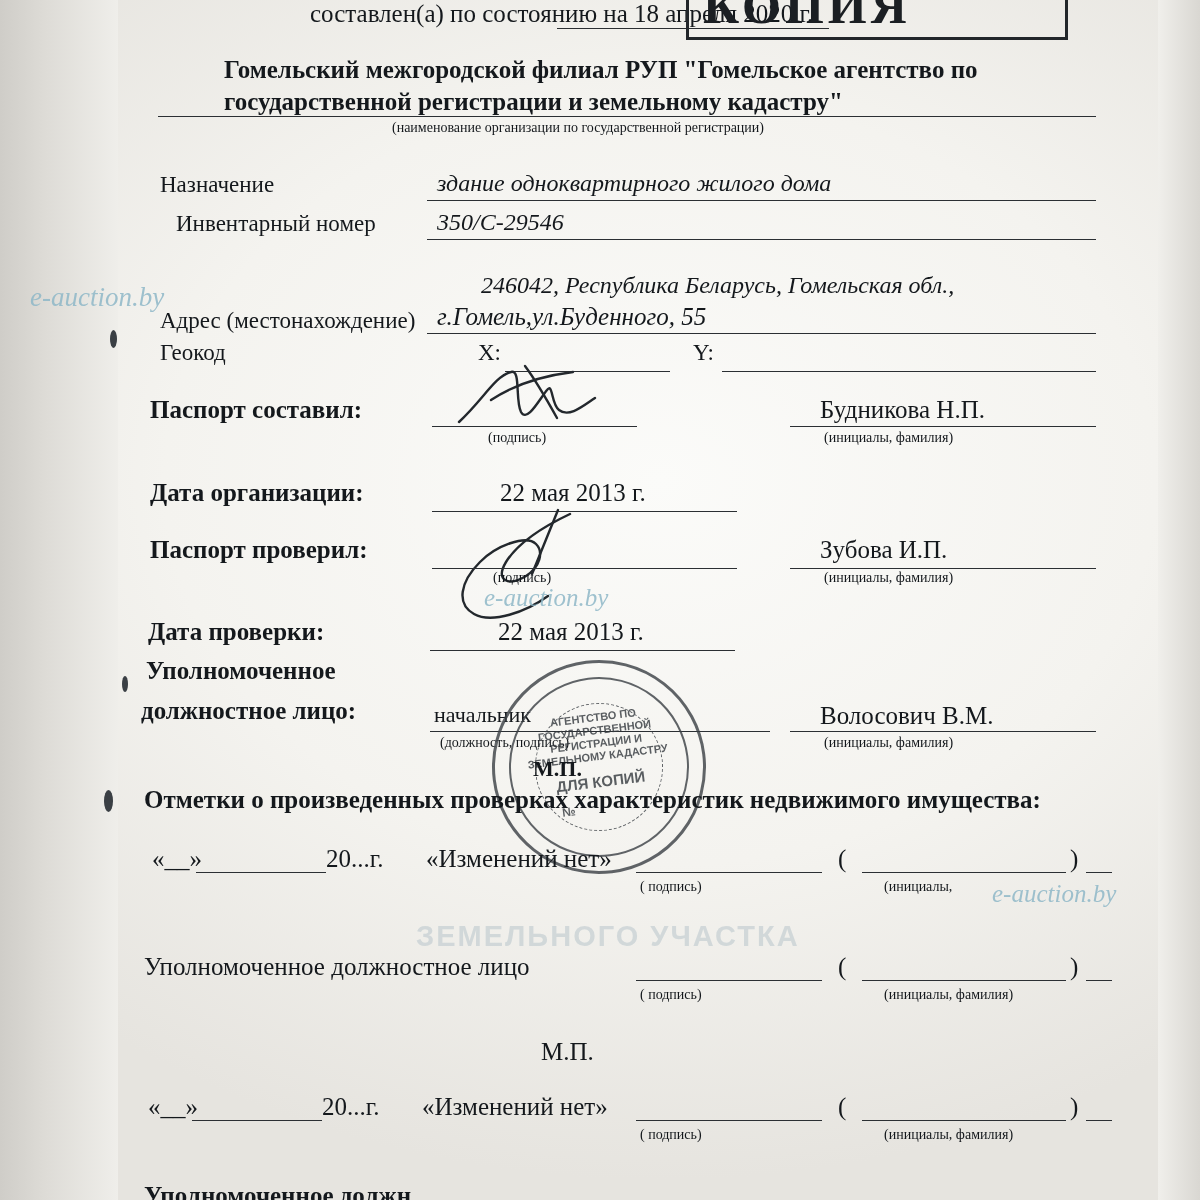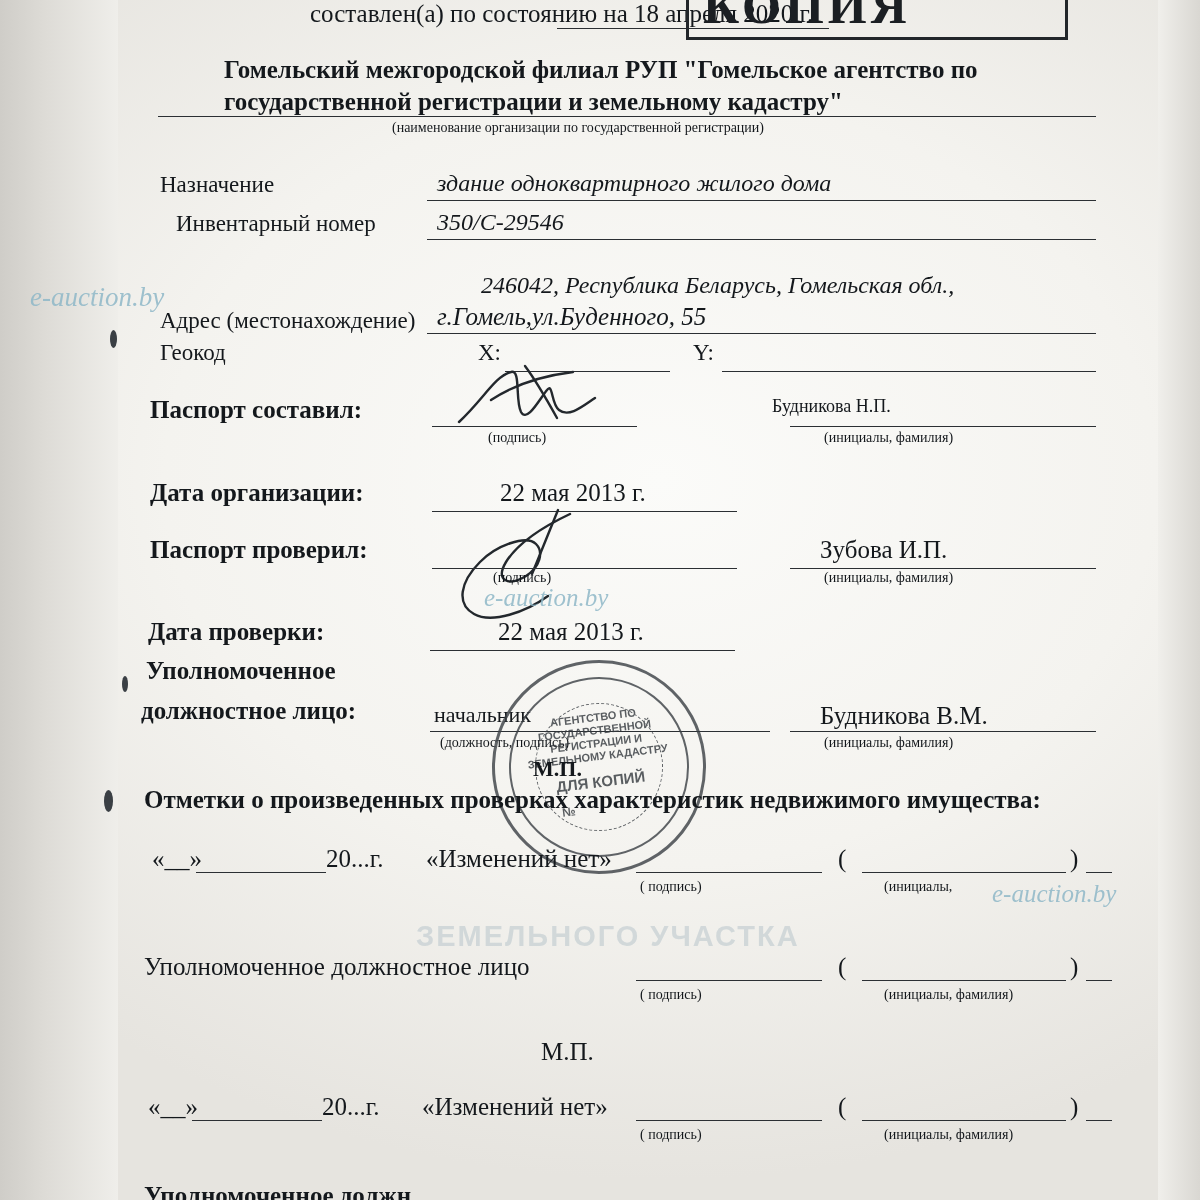--- a/index.html
+++ b/index.html
@@ -113,21 +113,21 @@
   <div class="line" style="left:722px;top:371px;width:374px;"></div>
 
   <div class="txt bold" style="left:150px;top:396px;font-size:25px;">Паспорт составил:</div>
   <svg class="sig" style="left:455px;top:360px;width:180px;height:80px;">
     <path d="M4 62 C28 40, 40 16, 56 12 C66 9, 60 40, 66 52 C72 63, 84 40, 92 30 C98 22, 96 44, 104 50 C114 58, 128 46, 140 38"></path>
     <path d="M36 40 C60 24, 86 16, 118 12"></path>
     <path d="M70 6 C82 22, 92 40, 102 58"></path>
   </svg>
   <div class="line" style="left:432px;top:426px;width:205px;"></div>
   <div class="txt small" style="left:488px;top:430px;">(подпись)</div>
-  <div class="txt" style="left:772px;top:396px;font-size:18px;">Будникова Н.П.</div>
+  <div class="txt" style="left:820px;top:396px;font-size:25px;">Будникова Н.П.</div>
   <div class="line" style="left:790px;top:426px;width:306px;"></div>
   <div class="txt small" style="left:824px;top:430px;">(инициалы, фамилия)</div>
 
   <div class="txt bold" style="left:150px;top:479px;font-size:25px;">Дата организации:</div>
   <div class="txt" style="left:500px;top:479px;font-size:25px;">22 мая 2013 г.</div>
   <div class="line" style="left:432px;top:511px;width:305px;"></div>
 
   <div class="txt bold" style="left:150px;top:536px;font-size:25px;">Паспорт проверил:</div>
   <svg class="sig" style="left:440px;top:500px;width:200px;height:130px;">
     <path d="M130 14 C96 30, 76 46, 66 62 C54 82, 70 86, 86 76 C100 67, 104 52, 96 44 C86 34, 56 46, 40 62 C20 82, 16 104, 34 114 C52 124, 86 112, 108 96"></path>
@@ -141,21 +141,21 @@
 
   <div class="txt bold" style="left:148px;top:618px;font-size:25px;">Дата проверки:</div>
   <div class="txt" style="left:498px;top:618px;font-size:25px;">22 мая 2013 г.</div>
   <div class="line" style="left:430px;top:650px;width:305px;"></div>
 
   <div class="txt bold" style="left:146px;top:657px;font-size:25px;">Уполномоченное</div>
   <div class="txt bold" style="left:141px;top:697px;font-size:25px;">должностное лицо:</div>
   <div class="txt" style="left:434px;top:702px;font-size:22px;">начальник</div>
   <div class="line" style="left:430px;top:731px;width:340px;"></div>
   <div class="txt small" style="left:440px;top:735px;">(должность, подпись)</div>
-  <div class="txt" style="left:820px;top:702px;font-size:25px;">Будникова В.М.</div>
+  <div class="txt" style="left:820px;top:702px;font-size:25px;">Волосович В.М.</div>
   <div class="line" style="left:790px;top:731px;width:306px;"></div>
   <div class="txt small" style="left:824px;top:735px;">(инициалы, фамилия)</div>
 
   <div id="seal">
     <div class="sealtxt" style="left:18px;top:48px;width:172px;text-align:center;line-height:13px;">АГЕНТСТВО ПО ГОСУДАРСТВЕННОЙ РЕГИСТРАЦИИ И ЗЕМЕЛЬНОМУ КАДАСТРУ</div>
     <div class="sealtxt" style="left:52px;top:110px;width:104px;text-align:center;font-size:15px;">ДЛЯ КОПИЙ</div>
     <div class="sealtxt" style="left:62px;top:138px;font-size:12px;">№</div>
   </div>
   <div class="txt bold" style="left:533px;top:756px;font-size:22px;">М.П.</div>
 

